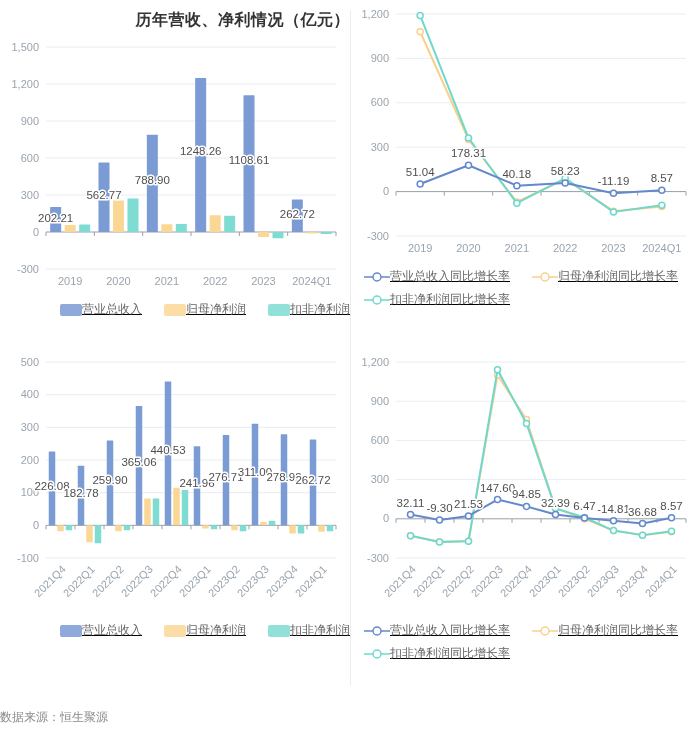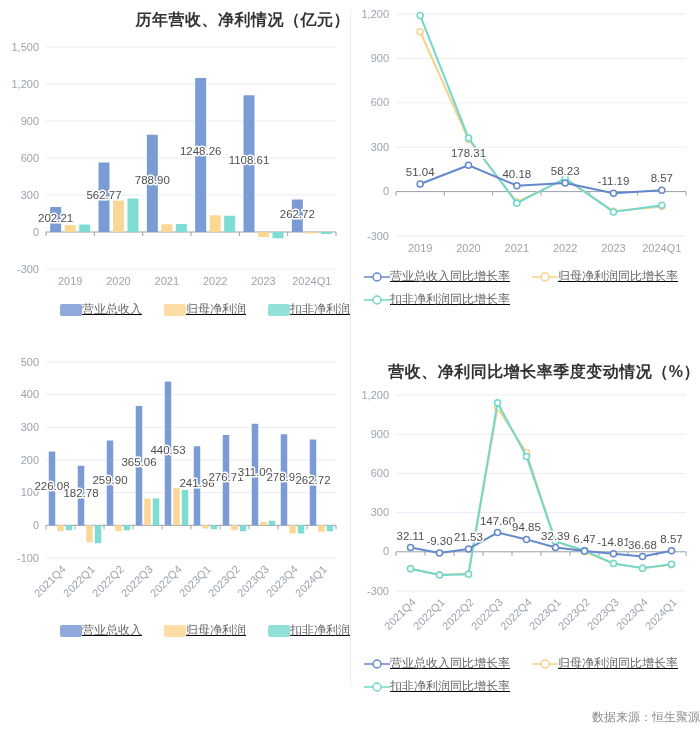--- a/index.html
+++ b/index.html
@@ -14,21 +14,21 @@
   .tick{fill:#9AA4AE;font-size:11px;}
   .dlabel{fill:#4f4f4f;font-size:11.5px;paint-order:stroke;stroke:#ffffff;stroke-width:3px;
           stroke-linejoin:round;}
   .legend{display:flex;flex-wrap:wrap;align-items:center;margin-top:8px;max-width:336px;
           row-gap:6px;column-gap:22px;}
   .legend.center{justify-content:center;}
   .legend-item{display:flex;align-items:center;gap:0;cursor:pointer;text-decoration:underline;}
   .legend-label{font-size:12px;color:#666;white-space:nowrap;}
   .swatch{width:22px;height:12px;border-radius:2px;opacity:.85;}
   .divider{position:absolute;left:350px;top:10px;width:1px;height:676px;background:#ececec;}
-  .footer{position:absolute;left:0;right:0;bottom:8px;text-align:right;font-size:12px;color:#8a8a8a;}
+  .footer{position:absolute;left:0;right:0;bottom:8px;text-align:left;font-size:12px;color:#8a8a8a;}
 </style>
 </head>
 <body>
 
 <div class="page">
   <div class="divider"></div>
   <div class="grid">
 
     <section class="cell">
       <h2 class="title">历年营收、净利情况（亿元）</h2>
@@ -269,21 +269,20 @@
             <span class="legend-label">归母净利润</span>
           </span>
           <span class="legend-item">
             <span class="swatch" style="background: rgb(126, 220, 210);"></span>
             <span class="legend-label">扣非净利润</span>
           </span>
         </div>
     </section>
 
     <section class="cell">
-      <h2 class="title">营收、净利同比增长率季度变动情况（%）</h2>
       <svg id="chart-3" width="350" height="262">
           <line x1="46" x2="336" y1="10" y2="10" stroke="#E8EDF4" stroke-width="1"></line>
           <text x="39" y="13.5" text-anchor="end" class="tick">1,200</text>
           <line x1="46" x2="336" y1="49.2" y2="49.2" stroke="#E8EDF4" stroke-width="1"></line>
           <text x="39" y="52.7" text-anchor="end" class="tick">900</text>
           <line x1="46" x2="336" y1="88.4" y2="88.4" stroke="#E8EDF4" stroke-width="1"></line>
           <text x="39" y="91.9" text-anchor="end" class="tick">600</text>
           <line x1="46" x2="336" y1="127.6" y2="127.6" stroke="#E8EDF4" stroke-width="1"></line>
           <text x="39" y="131.1" text-anchor="end" class="tick">300</text>
           <line x1="46" x2="336" y1="166.8" y2="166.8" stroke="#98A0A8" stroke-width="1"></line>

